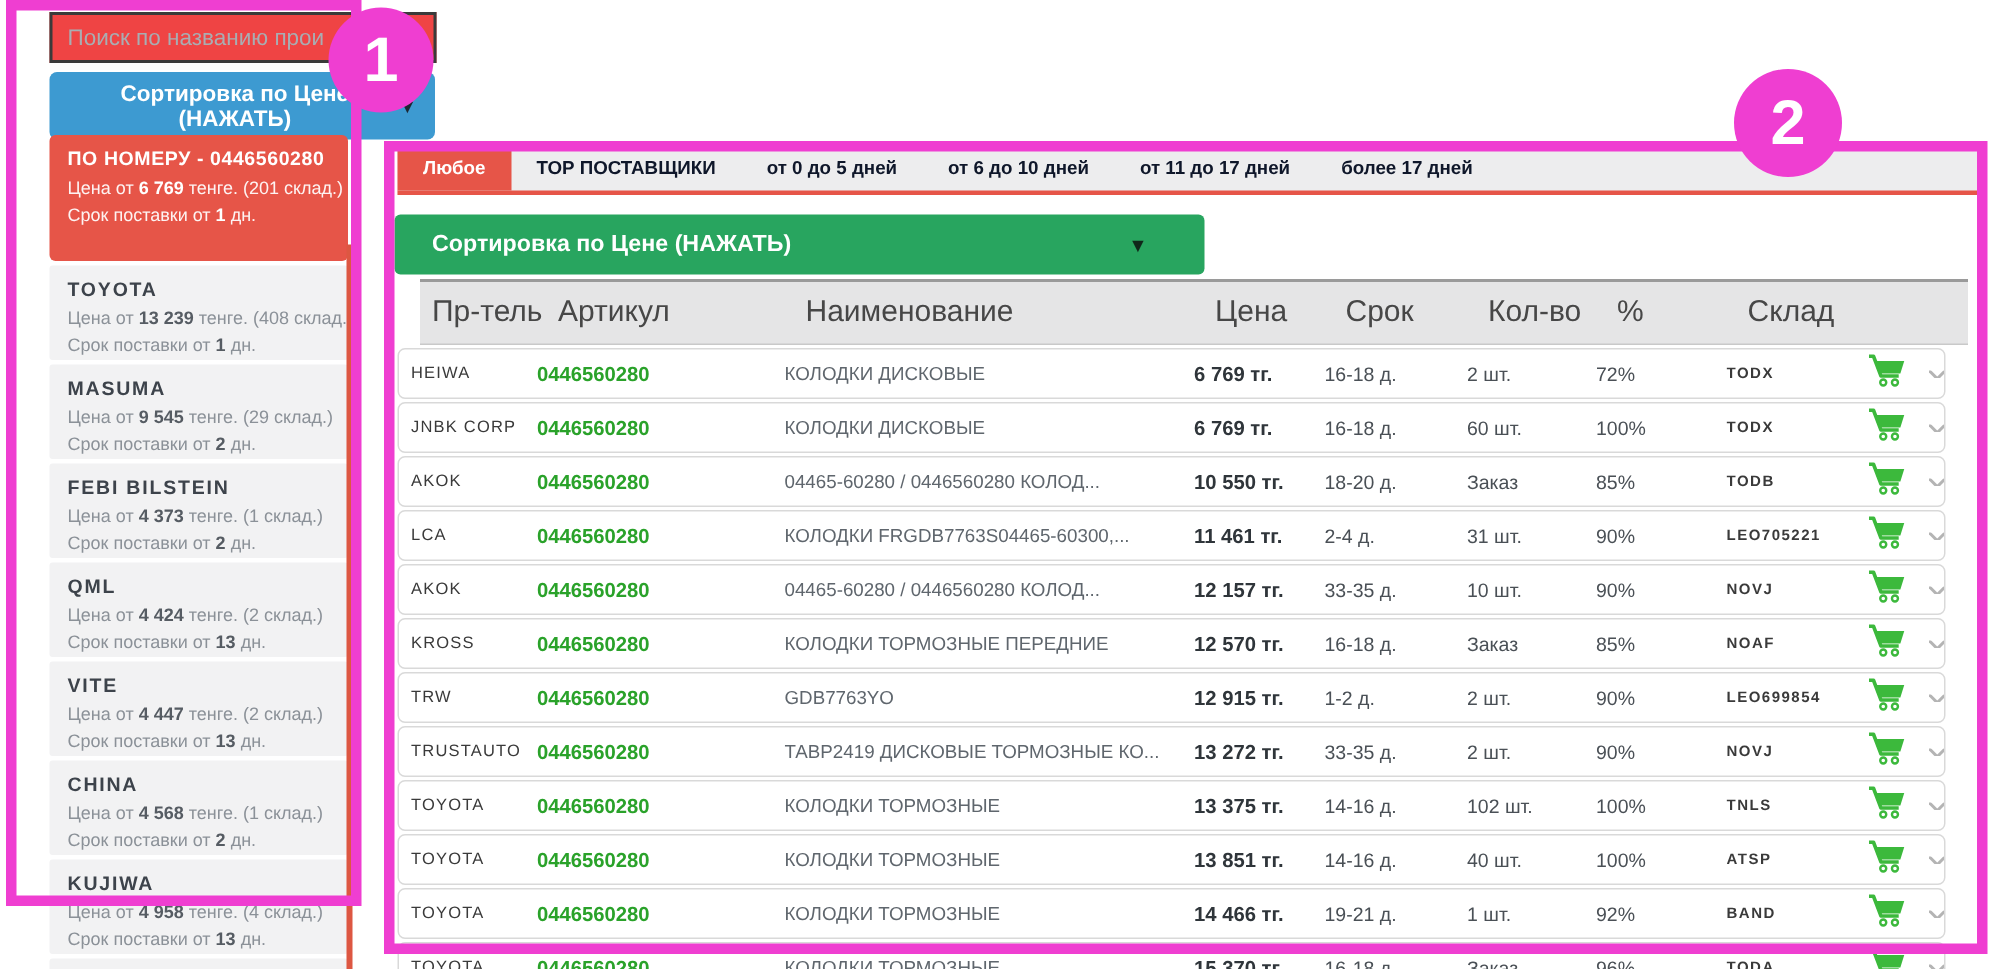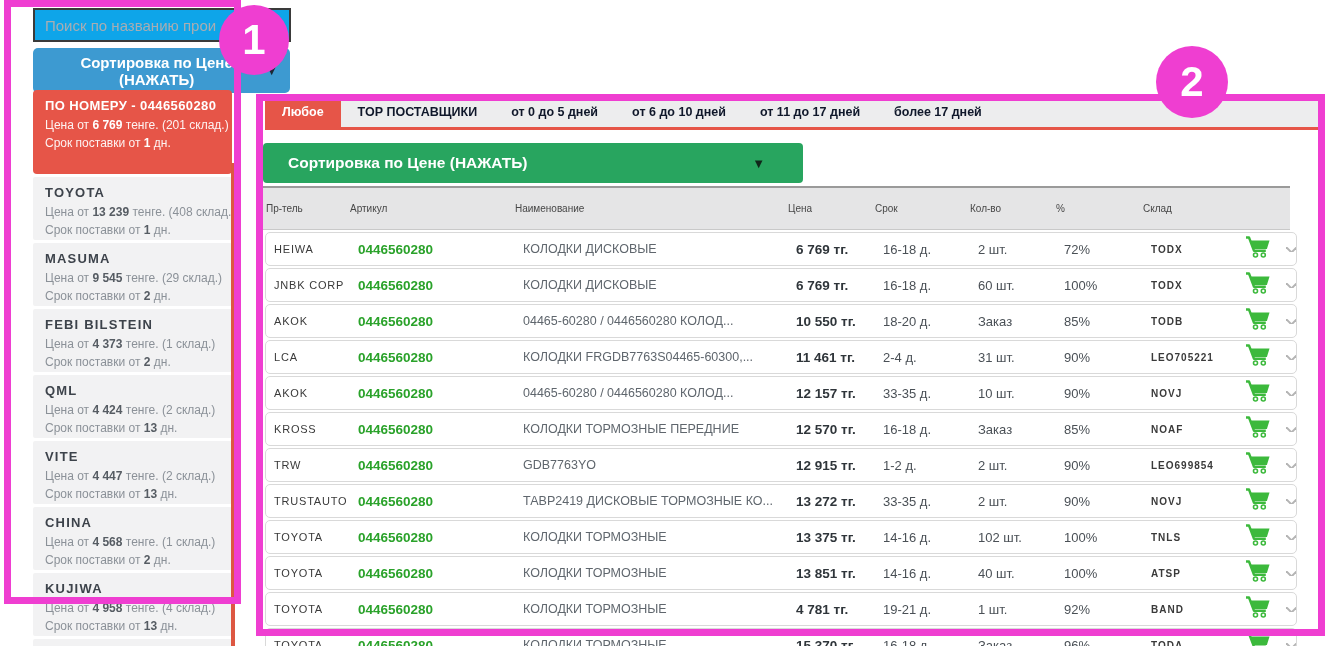--- a/index.html
+++ b/index.html
@@ -6,21 +6,21 @@
     --pink:#ef3ed1; --red:#e65548; --blue:#3d9ad1; --green:#28a55f;
     --greentext:#2aa22a; --cart:#3cb93c; --orange:#dd5742;
   }
   *{box-sizing:border-box; margin:0; padding:0;}
   html,body{width:1337px; height:646px; overflow:hidden; background:#fff;
     font-family:"Liberation Sans", sans-serif;}
   .stage{position:relative; width:1337px; height:646px; background:#fff;}
 
   
   .search{position:absolute; left:33px; top:8px; width:258px; height:34px;
-    border:2px solid #3a3a3a; background:#0ea5e9; font-size:15px; padding:0 10px;
+    border:2px solid #3a3a3a; background:#ef4444; font-size:15px; padding:0 10px;
     color:#333; font-family:"Liberation Sans", sans-serif;}
   .search::placeholder{color:#a9adb2;}
   .sort-blue{position:absolute; left:33px; top:48px; width:257px; height:45px;
     background:var(--blue); border:none; border-radius:5px; color:#fff;
     font-weight:bold; font-size:15px; display:flex; align-items:center;
     justify-content:space-between; padding:0 12px 0 15px; cursor:pointer;
     font-family:"Liberation Sans", sans-serif;}
   .sort-blue .caret{color:#1b2733; font-size:13px;}
   .side-list{position:absolute; left:33px; top:90px; width:199px;}
   .side-item{background:#f2f2f3; border-radius:2px; height:63px; margin-bottom:3px;
@@ -47,23 +47,23 @@
   .sort-green{position:absolute; left:263px; top:143px; width:540px; height:40px;
     background:var(--green); border:none; border-radius:4px; color:#fff;
     font-weight:bold; font-size:15.5px; display:flex; align-items:center;
     justify-content:space-between; padding:0 38px 0 25px; cursor:pointer;
     font-family:"Liberation Sans", sans-serif;}
   .sort-green .caret{color:#10271a; font-size:13px;}
 
   
   .grid{display:grid; align-items:center; padding-left:8px;
     grid-template-columns:84px 165px 273px 87px 95px 86px 87px 93px 42px 1fr;}
-  .thead{position:absolute; left:258px; top:186px; width:1032px; height:44px;
+  .thead{position:absolute; left:280px; top:186px; width:1032px; height:44px;
     background:#e5e5e6; border-top:2px solid #9a9a9a; border-bottom:1px solid #c9c9c9;
-    font-size:10px; color:#474747;}
+    font-size:20px; color:#474747;}
   .rows{position:absolute; left:265px; top:232px; width:1032px;}
   .row{height:34px; margin-bottom:2px; background:#fff; border:1px solid #d9d9d9;
     border-radius:5px;}
   .c{overflow:hidden; white-space:nowrap;}
   .c.maker{font-size:11px; color:#3a3a3a; letter-spacing:.8px;}
   .c.article{font-size:13.5px; font-weight:bold; color:var(--greentext); cursor:pointer;}
   .c.name{font-size:12.5px; color:#5f666d;}
   .c.price{font-size:13.5px; font-weight:bold; color:#2f353a;}
   .c.term,.c.qty,.c.pct{font-size:13px; color:#4a5056;}
   .c.store{font-size:10px; font-weight:bold; letter-spacing:1px; color:#3a3a3a;}
@@ -399,21 +399,21 @@
     </div>
     <div class="c chev">
           <span class="chevron"></span>
         </div>
   </div>
 
   <div class="row grid">
     <div class="c maker">TOYOTA</div>
     <div class="c article">0446560280</div>
     <div class="c name">КОЛОДКИ ТОРМОЗНЫЕ</div>
-    <div class="c price">4 781 тг.</div>
+    <div class="c price">14 466 тг.</div>
     <div class="c term">19-21 д.</div>
     <div class="c qty">1 шт.</div>
     <div class="c pct">92%</div>
     <div class="c store">BAND</div>
     <div class="c cart">
       <svg class="cart-ic" width="27" height="22" viewBox="0 0 26 22">
         <path class="handle" d="M1.5 1.5 h3 l5 13.2 h11.8" stroke-linejoin="round"></path>
         <path class="basket" d="M6.2 4.6 h18.8 l-2.6 8.4 h-13.3 z"></path>
         <circle class="wheel" cx="11" cy="19" r="2"></circle>
         <circle class="wheel" cx="18.8" cy="19" r="2"></circle>

